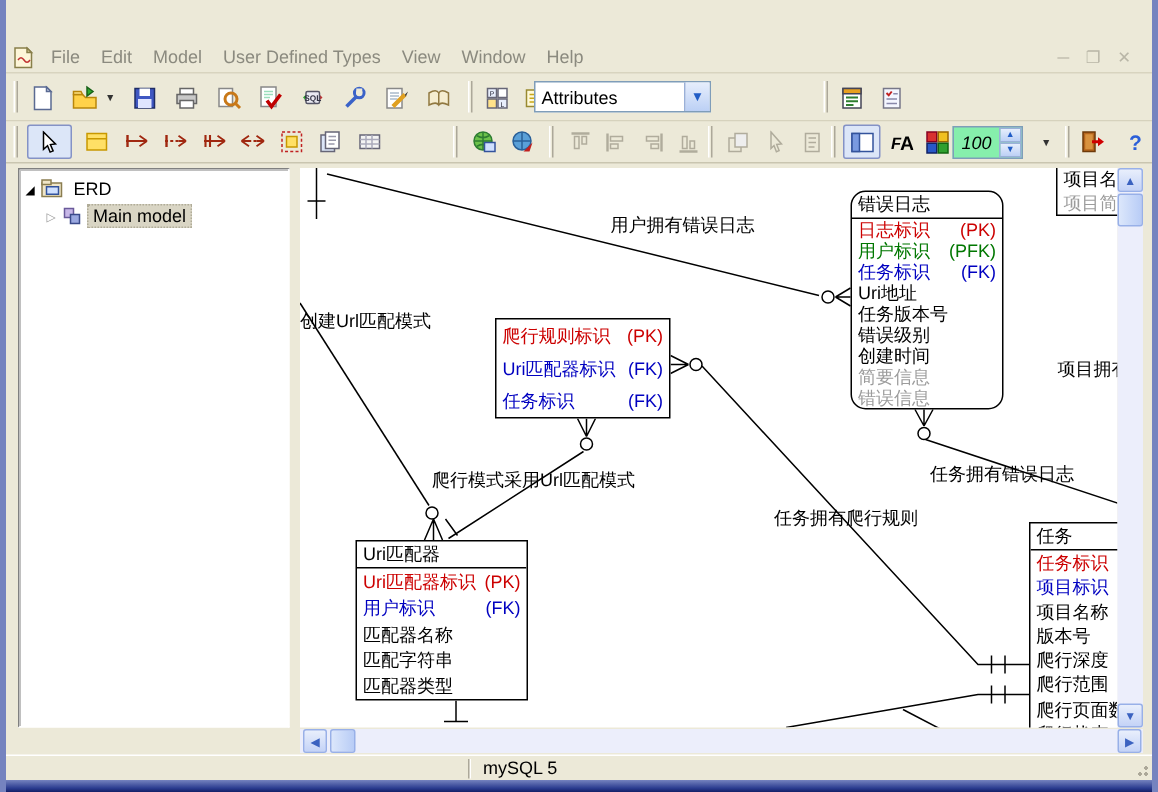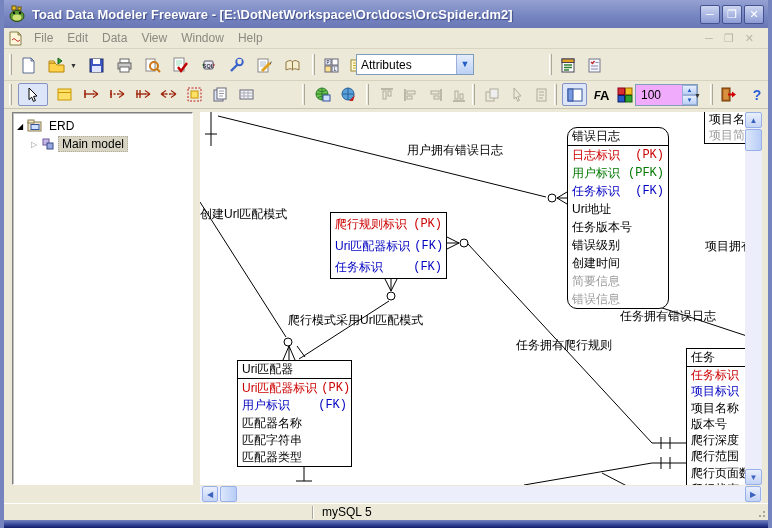--- a/index.html
+++ b/index.html
@@ -26,42 +26,42 @@
   .grip{position:absolute;top:4px;width:3px;height:21px;border-left:1px solid #fff;border-right:1px solid #aca899;}
   .tbtn{position:absolute;top:3px;width:25px;height:24px;display:flex;align-items:center;justify-content:center;}
   .tb2 .tbtn{top:2px;height:23px;}
   .tbtn.pressed{border:1px solid #8492c6;background:#dce6f8;border-radius:2px;}
   .caret{position:absolute;top:12px;font-size:7px;color:#333;}
   .combo{position:absolute;left:352px;top:4px;width:118px;height:21px;background:#fff;border:1px solid #7f9db9;
     font-size:12px;color:#000;display:flex;align-items:center;}
   .combo span{padding-left:4px;flex:1;}
   .combo .cbtn{width:17px;height:19px;background:linear-gradient(#e6eefc,#bcd0f5);border-left:1px solid #9ab0d8;
     color:#215dc6;font-size:9px;text-align:center;line-height:18px;}
-  .spin{position:absolute;left:631px;top:3px;width:63px;height:22px;background:#f0abfc;border:1px solid #7f9db9;display:flex;}
+  .spin{position:absolute;left:631px;top:3px;width:47px;height:22px;background:#86efac;border:1px solid #7f9db9;display:flex;font-style:italic;}
   .spin .val{flex:1;font-size:12px;padding:3px 0 0 5px;}
   .spin .btns{width:15px;display:flex;flex-direction:column;}
   .spin .btns div{flex:1;background:linear-gradient(#e6eefc,#bcd0f5);border:1px solid #9ab0d8;color:#215dc6;
     font-size:6px;line-height:8px;text-align:center;}
   
   .treepanel{position:absolute;left:8px;top:112px;width:181px;height:373px;background:#fff;
     border:1px solid #808080;border-bottom-color:#fff;border-right-color:#fff;box-shadow:inset 1px 1px 0 #c0c0c0;
     font-size:12px;padding-top:4px;}
   .treerow{display:flex;align-items:center;height:18px;white-space:nowrap;}
   .tarrow{width:14px;text-align:center;font-size:8px;color:#000;}
   .tarrow.hollow{color:#9a9a9a;}
   .tlabel{padding:0 3px;margin-left:3px;}
   .tlabel.sel{background:#d9d5c4;border:1px dotted #b0ac98;}
   .canvas{position:absolute;left:196px;top:112px;width:545px;height:373px;background:#fff;overflow:hidden;}
   .canvas svg.lines{position:absolute;left:0;top:0;}
   
   .entity{position:absolute;background:#fff;border:1px solid #000;display:flex;flex-direction:column;font-size:12px;overflow:hidden;}
   .entity.rounded{border-radius:10px;}
   .ent-title{height:18px;line-height:17px;padding-left:4px;border-bottom:1px solid #000;white-space:nowrap;flex:none;}
   .ent-row{flex:1;display:flex;align-items:center;padding:0 4px;white-space:nowrap;line-height:1;}
-  .ent-row .key{margin-left:auto;padding-left:4px;font-family:Liberation Mono, monospace;}
+  .ent-row .key{margin-left:auto;padding-left:4px;}
   .row-pk{color:#cc0000;}  .row-fk{color:#0000c0;}  .row-pfk{color:#007700;}
   .row-normal{color:#000;} .row-muted{color:#9c9c9c;}
   .rel-label{position:absolute;font-size:12px;color:#000;white-space:nowrap;}
   
   .vsb{position:absolute;left:741px;top:112px;width:17px;height:373px;background:#eceefb;}
   .hsb{position:absolute;left:196px;top:486px;width:562px;height:16px;background:#eceefb;}
   .sbtn{position:absolute;background:linear-gradient(#e9effc,#c4d3f7);border:1px solid #98b0e8;border-radius:2px;
     color:#3b62c0;text-align:center;}
   .vsb .sbtn{width:17px;height:16px;font-size:8px;line-height:15px;}
   .hsb .sbtn{width:16px;height:16px;font-size:8px;line-height:15px;}
@@ -78,46 +78,33 @@
       radial-gradient(circle at 6px 10px,#aca899 1.2px,transparent 1.4px);}
   .bottomedge{position:absolute;left:0;top:520px;width:764px;height:8px;
     background:linear-gradient(#7583bf,#293a8e 70%,#141f66);}
   svg text{font-family:"Liberation Sans",sans-serif;}
 </style>
 </head>
 <body>
 
 <div class="app">
 
-  <div class="titlebar">
-    <svg class="toadicon" viewBox="0 0 18 18">
-      <rect x="4" y="1" width="4" height="4" fill="#e8c32a" stroke="#6b5300"></rect>
-      <rect x="10" y="2" width="3" height="3" fill="#e8c32a" stroke="#6b5300"></rect>
-      <ellipse cx="9" cy="11" rx="7" ry="5.5" fill="#5f9e32" stroke="#2d4d12"></ellipse>
-      <ellipse cx="9" cy="12.5" rx="4.5" ry="3" fill="#cfe077"></ellipse>
-      <circle cx="6" cy="8" r="1.2" fill="#111"></circle>
-        <circle cx="12" cy="8" r="1.2" fill="#111"></circle>
-    </svg>
-    <div class="title-text">Toad Data Modeler Freeware - [E:\DotNetWorkspace\Orc\docs\OrcSpider.dm2]</div>
-    <div class="winbtn">─</div>
-    <div class="winbtn">❐</div>
-    <div class="winbtn">✕</div>
-  </div>
 
   <div class="menurow">
     <svg class="mdi-doc" viewBox="0 0 15 15">
       <path d="M2,1 h8 l3,3 v10 h-11 z" fill="#fdf6d8" stroke="#8a motto" stroke-width="0"></path>
       <path d="M2,1 h8 l3,3 v10 h-11 z" fill="#fdf6d8" stroke="#887f4a"></path>
       <path d="M10,1 l3,3 h-3 z" fill="#d9cf9a" stroke="#887f4a"></path>
       <path d="M4,9 q2,-3 4,0 q2,3 4,0" stroke="#c03030" fill="none"></path>
     </svg>
     <span id="menu-items" style="display:flex;align-items:flex-end;">
         <span class="menuitem">File</span>
         <span class="menuitem">Edit</span>
-        <span class="menuitem">Data</span>
+        <span class="menuitem">Model</span>
+        <span class="menuitem">User Defined Types</span>
         <span class="menuitem">View</span>
         <span class="menuitem">Window</span>
         <span class="menuitem">Help</span>
       </span>
     <span class="mdi-ctrls">─ ❐ ✕</span>
   </div>
 
   <div class="tb1">
     <div class="grip" style="left:5px"></div>
     <div class="tbtn" style="left:12px">
@@ -460,21 +447,21 @@
     </svg>
     <div id="entities">
         <div class="entity" style="left: 504px; top: -2px; width: 70px; height: 34px;">
           <div class="ent-row row-normal">
             <span>项目名称</span>
           </div>
           <div class="ent-row row-muted">
             <span>项目简介</span>
           </div>
         </div>
-        <div class="entity rounded" style="left: 367px; top: 15px; width: 102px; height: 182px;">
+        <div class="entity rounded" style="left: 367px; top: 15px; width: 102px; height: 146px;">
           <div class="ent-title">错误日志</div>
           <div class="ent-row row-pk">
             <span>日志标识</span>
             <span class="key">(PK)</span>
           </div>
           <div class="ent-row row-pfk">
             <span>用户标识</span>
             <span class="key">(PFK)</span>
           </div>
           <div class="ent-row row-fk">

